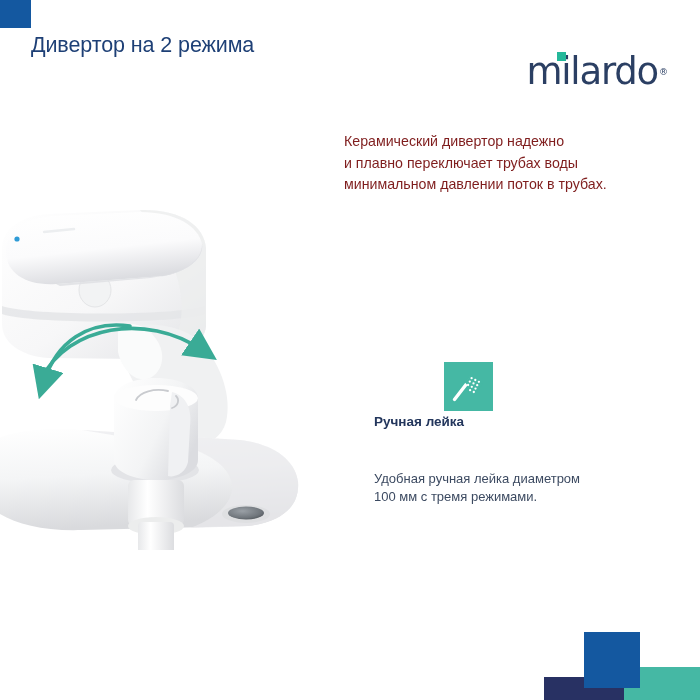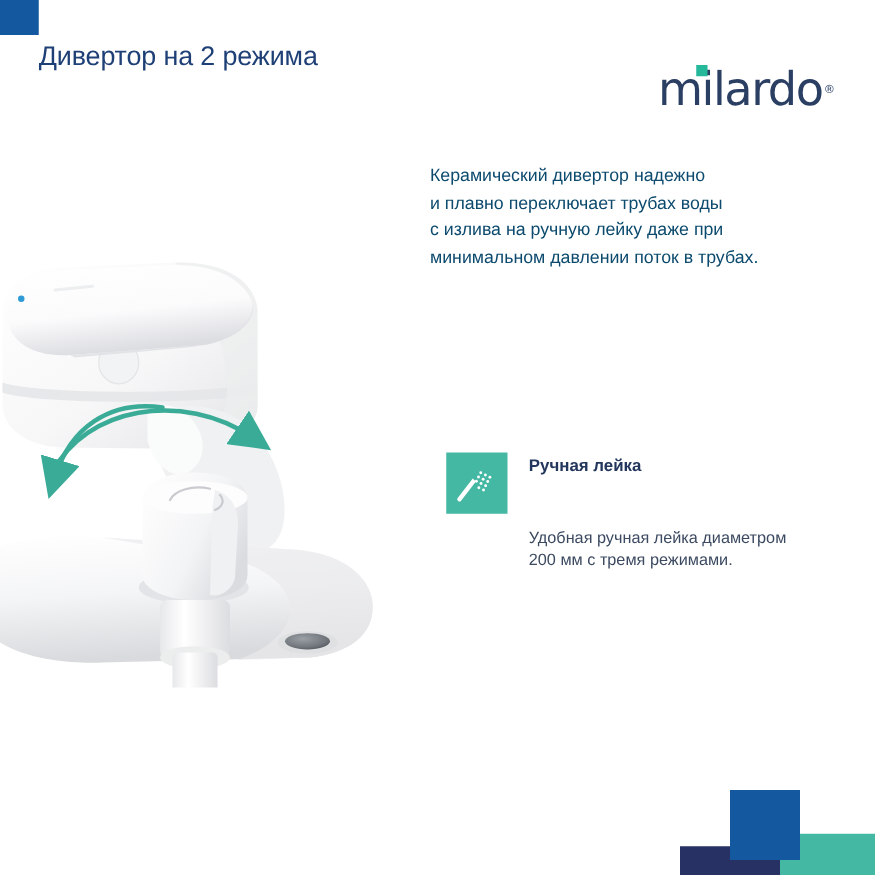--- a/index.html
+++ b/index.html
@@ -73,31 +73,32 @@
   }
 
   
   .description {
     position: absolute;
     left: 344px;
     top: 131px;
     width: 300px;
     font-size: 14.2px;
     line-height: 21.5px;
-    color: #0c4a6e;
+    color: #7f1d1d;
   }
   .description div { white-space: nowrap; }
 
   
   .feature {
     position: absolute;
     left: 357px;
     top: 362px;
     display: flex;
-    align-items: flex-start;
+    align-items: center;
+    flex-direction: column;
   }
   .feature-icon {
     width: 49px;
     height: 49px;
     background: #45b8a4;
     flex: 0 0 49px;
     position: relative;
   }
   .feature-text {
     margin-left: 17px;
@@ -251,21 +252,20 @@
   <ellipse cx="166" cy="426" rx="18" ry="6" fill="#e6e7e9"></ellipse>
 
   <path d="M52,248 C78,196 156,182 212,220" stroke="#3aab96" stroke-width="3.6" fill="none" stroke-linecap="round" marker-end="url(#ahead)"></path>
   <path d="M140,196 C98,190 66,212 54,252" stroke="#3aab96" stroke-width="3.6" fill="none" stroke-linecap="round" marker-end="url(#ahead)"></path>
 </svg>
 </div>
 
 <div class="description">
   <div>Керамический дивертор надежно</div>
   <div>и плавно переключает трубах воды</div>
-  <div>с излива на ручную лейку даже при</div>
   <div>минимальном давлении поток в трубах.</div>
 </div>
 
 <div class="feature">
   <div class="feature-icon">
     <svg width="49" height="49" viewBox="0 0 49 49" xmlns="http://www.w3.org/2000/svg">
 
       <path d="M10.5,37.5 L27.5,15.5" stroke="#ffffff" stroke-width="3.4" stroke-linecap="round" fill="none"></path>
 
       <path d="M27.2,12.8 L38.6,22.2 L31.4,30.8 L20.6,20.2 Z" fill="#45b8a4"></path>
@@ -282,20 +282,20 @@
         <circle cx="31.5" cy="26.6" r="1.15"></circle>
         <circle cx="26.1" cy="28.2" r="1.15"></circle>
         <circle cx="29.8" cy="30.0" r="1.15"></circle>
       </g>
     </svg>
   </div>
   <div class="feature-text">
     <div class="feature-title">Ручная лейка</div>
     <div class="feature-desc">
       <div>Удобная ручная лейка диаметром</div>
-      <div>200 мм с тремя режимами.</div>
+      <div>100 мм с тремя режимами.</div>
     </div>
   </div>
 </div>
 
 <div class="deco deco-navy"></div>
 <div class="deco deco-teal"></div>
 <div class="deco deco-blue"></div>
 
 </body></html>

